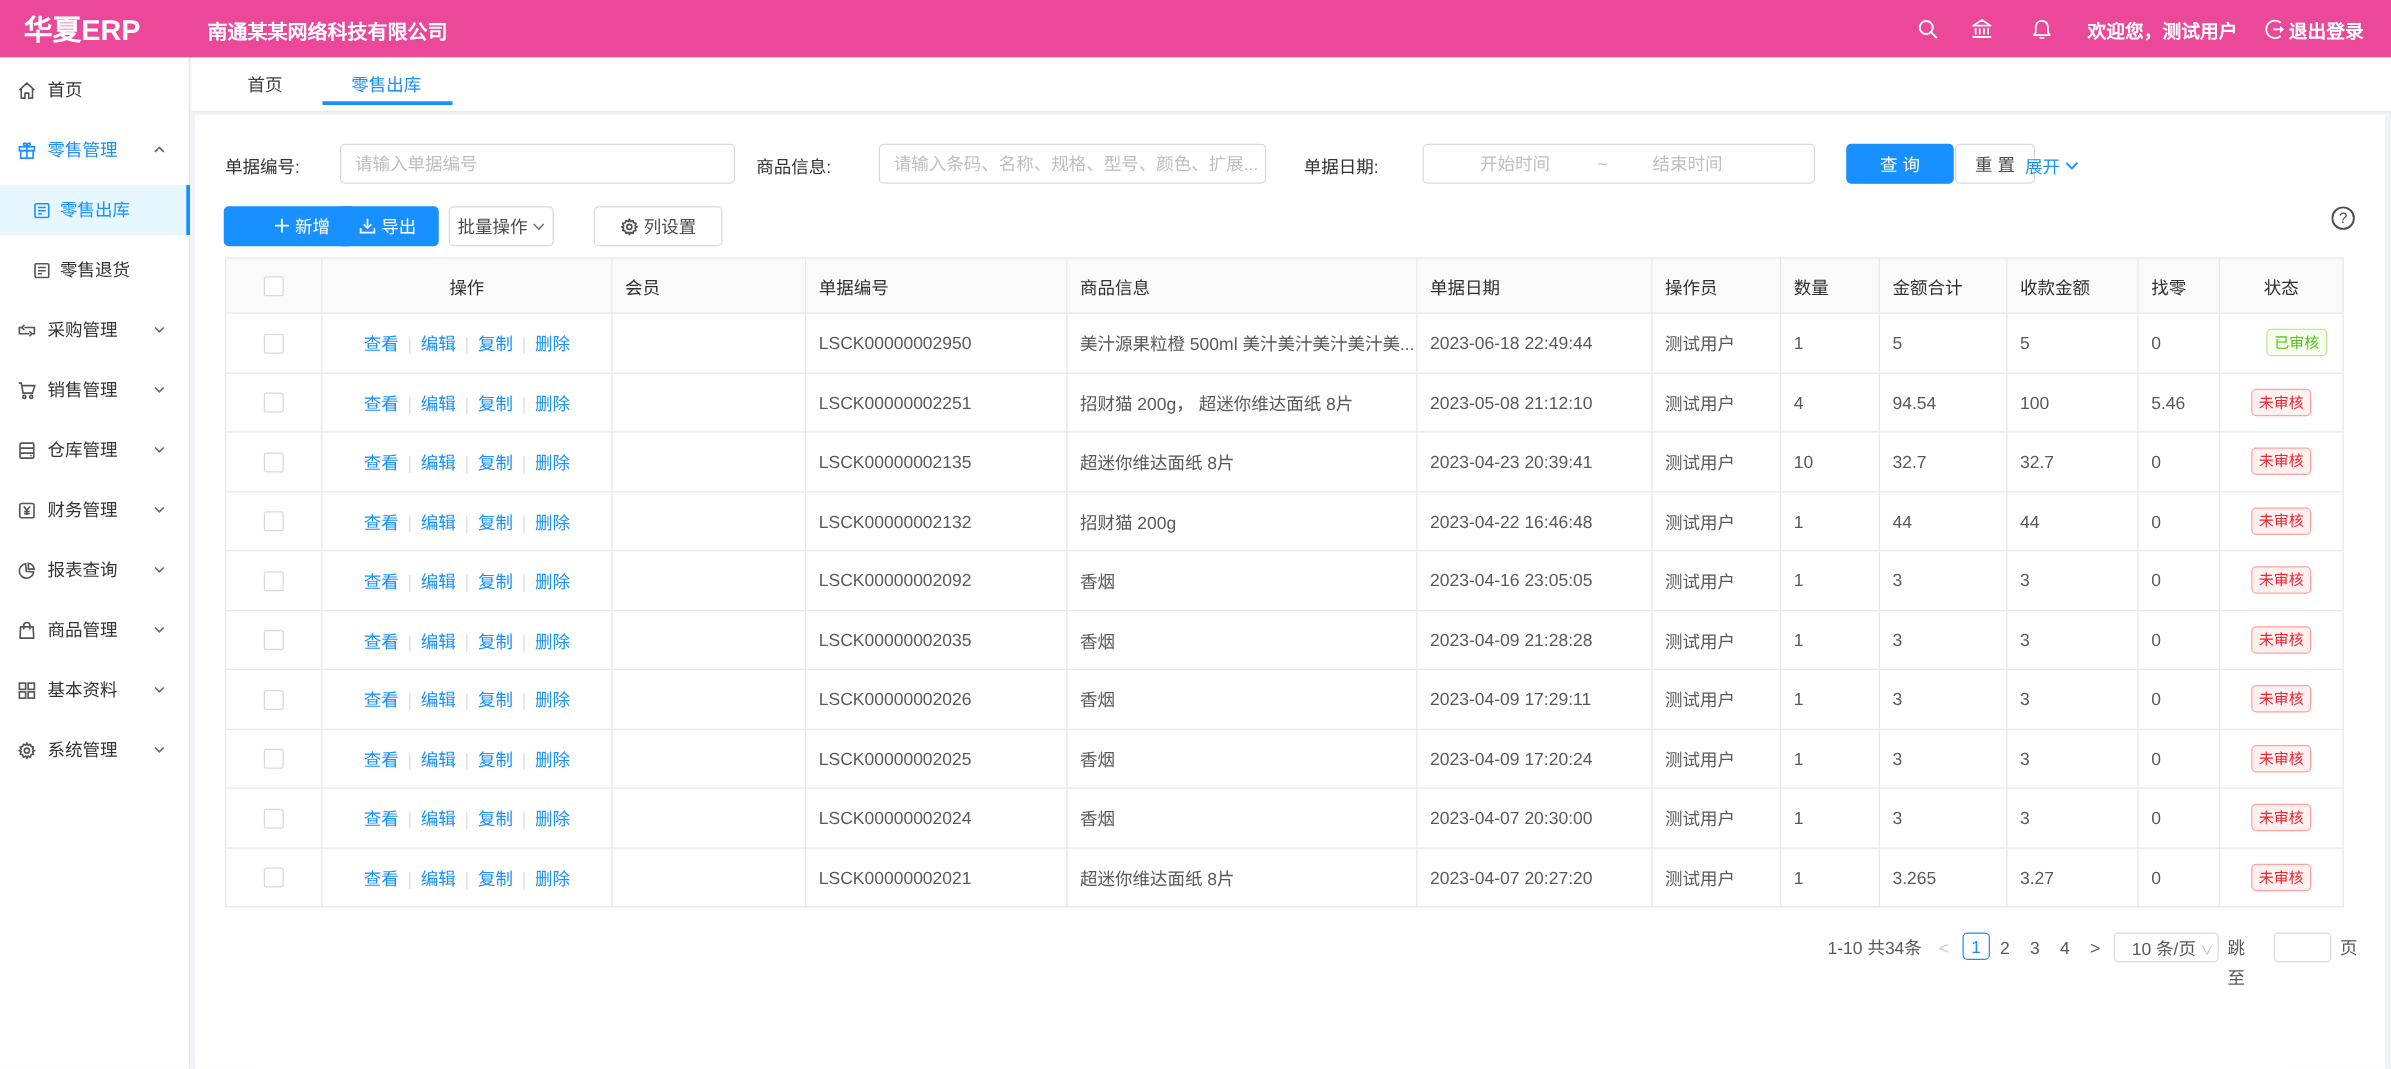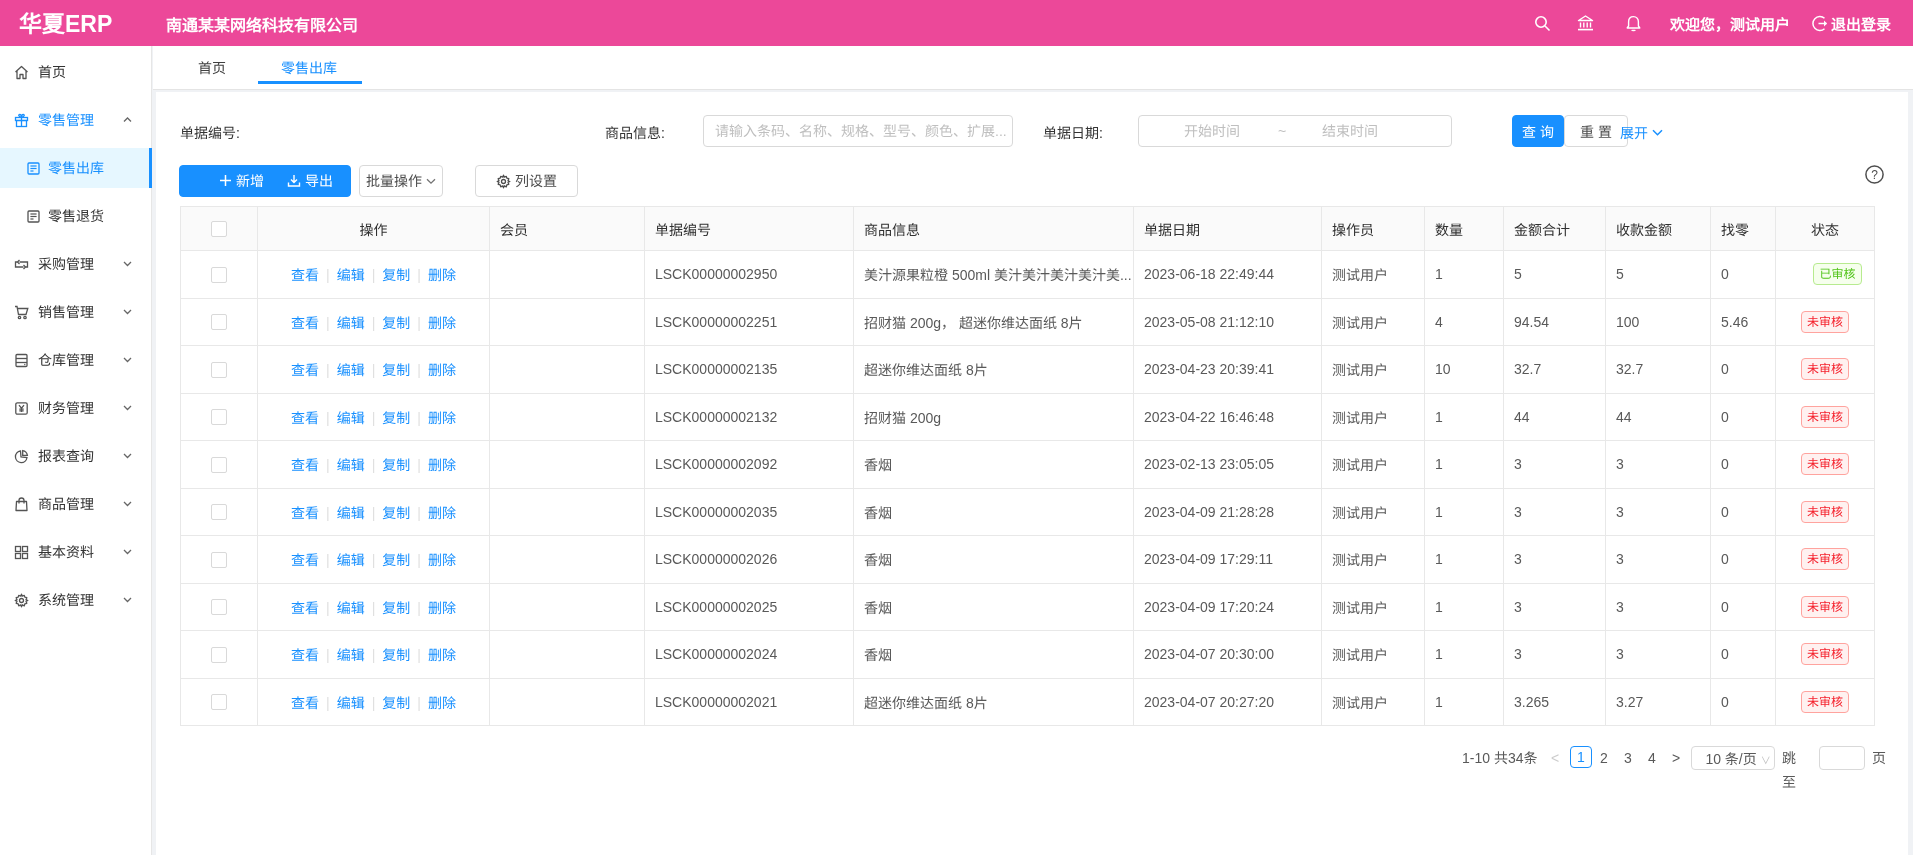--- a/index.html
+++ b/index.html
@@ -220,29 +220,30 @@
   </div>
 
 <div class="tabbar">
   <div class="tab1">首页</div>
   <div class="tab2">零售出库</div>
   <div class="inkbar"></div>
 </div>
 
 <div class="panel">
   <div class="flabel" style="left:24px">单据编号:</div>
+  <div class="finput" style="left:116px; width:316px;">请输入单据编号</div>
   <div class="flabel" style="left:449px">商品信息:</div>
   <div class="finput" style="left:547px; width:310px;">请输入条码、名称、规格、型号、颜色、扩展...</div>
   <div class="flabel" style="left:887px">单据日期:</div>
   <div class="finput" style="left:982px; width:314px; padding-left:12px;">
       <span class="abs" style="left:45px">开始时间</span>
       <span class="abs" style="left:139px">~</span>
       <span class="abs" style="left:183px">结束时间</span>
     </div>
-  <div class="btn btn-blue" style="left:1356px; width:52px;">查 询</div>
+  <div class="btn btn-blue" style="left:1321px; width:86px;">查 询</div>
   <div class="btn btn-plain" style="left:1392px; width:64px;margin-left:16px;">重 置</div>
   <div class="abs" style="left:1464px; top:30px; color:#1890ff;">展开 <svg width="11" height="8" viewBox="0 0 11 8" style="vertical-align:1px">
         <path d="M1 1.3 L5.5 5.8 L10 1.3" fill="none" stroke="#1890ff" stroke-width="1.5"></path>
       </svg></div>
 
   <div class="abtn btn-blue" style="left:23px; width:105px;padding-left:20px;"><svg width="13" height="13" viewBox="0 0 13 13" style="vertical-align:-1px">
         <path d="M6.5 1 L6.5 12 M1 6.5 L12 6.5" stroke="#fff" stroke-width="1.5" fill="none"></path>
       </svg> 新增</div>
   <div class="abtn btn-blue" style="left:113px; width:82px;"><svg width="14" height="14" viewBox="0 0 14 14" style="vertical-align:-2px">
         <path d="M7 1 L7 8 M4 5.5 L7 8.5 L10 5.5" stroke="#fff" stroke-width="1.4" fill="none"></path>
@@ -346,21 +347,21 @@
           <td>44</td>
           <td>0</td>
           <td class="ctr"><span class="tag tag-r">未审核</span></td>
         </tr>
         <tr>
           <td class="ctr"><span class="cb"></span></td>
           <td class="ctr"><a class="op">查看</a><span class="sep">|</span><a class="op">编辑</a><span class="sep">|</span><a class="op">复制</a><span class="sep">|</span><a class="op">删除</a></td>
           <td></td>
           <td>LSCK00000002092</td>
           <td>香烟</td>
-          <td>2023-02-13 23:05:05</td>
+          <td>2023-04-16 23:05:05</td>
           <td>测试用户</td>
           <td>1</td>
           <td>3</td>
           <td>3</td>
           <td>0</td>
           <td class="ctr"><span class="tag tag-r">未审核</span></td>
         </tr>
         <tr>
           <td class="ctr"><span class="cb"></span></td>
           <td class="ctr"><a class="op">查看</a><span class="sep">|</span><a class="op">编辑</a><span class="sep">|</span><a class="op">复制</a><span class="sep">|</span><a class="op">删除</a></td>

